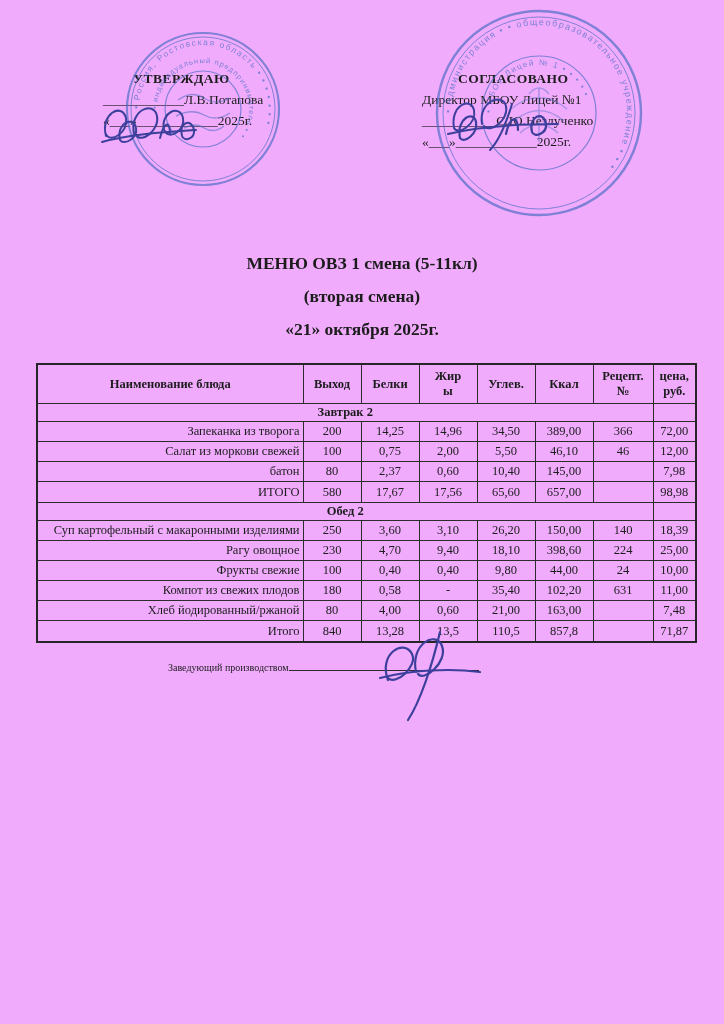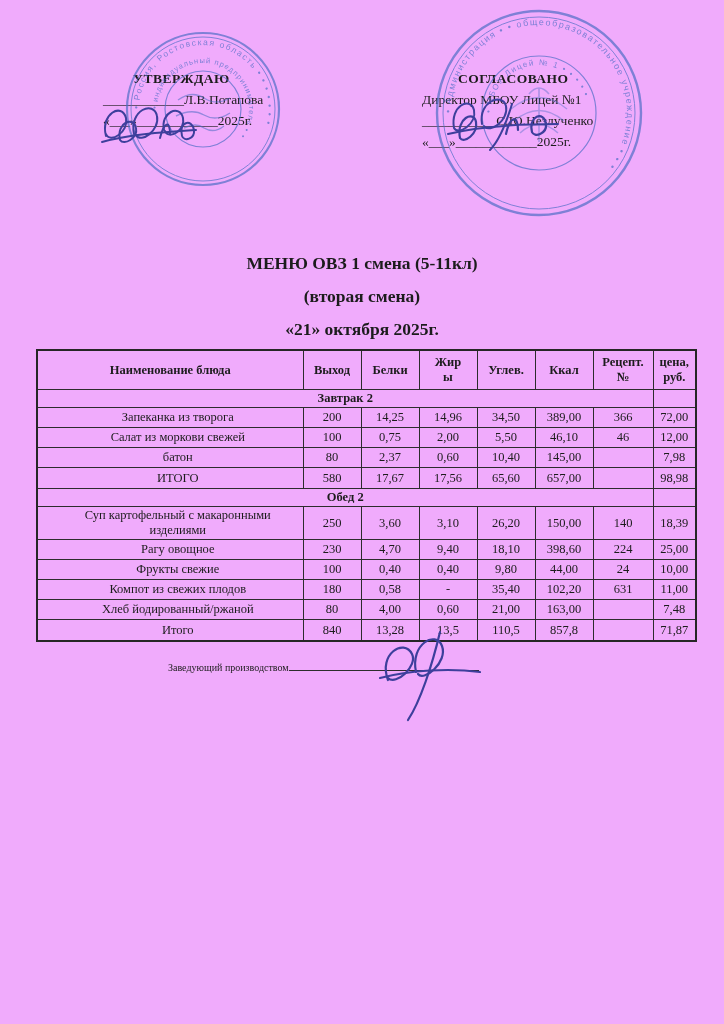--- a/index.html
+++ b/index.html
@@ -21,26 +21,26 @@
   .stamp text{font-family:"Liberation Sans",sans-serif;}
 
   
   .sig{position:absolute;z-index:3;pointer-events:none;}
 
   
   .title-block{position:absolute;left:0;top:253px;width:724px;text-align:center;z-index:1;}
   .title-block div{font-weight:bold;font-size:17.5px;margin-bottom:12px;}
 
   
-  .table-wrap{position:absolute;left:36px;top:349px;z-index:1;}
+  .table-wrap{position:absolute;left:36px;top:363px;z-index:1;}
   table.menu{border-collapse:collapse;table-layout:fixed;width:659px;font-size:12.5px;border:2px solid #262626;}
   table.menu th,table.menu td{border:1px solid #2c2c2c;padding:1px 3px;text-align:center;vertical-align:middle;overflow:hidden;}
   table.menu th{font-weight:bold;white-space:pre-line;height:36px;line-height:15px;}
   table.menu td{height:17px;line-height:15px;}
-  table.menu td.name{text-align:center;padding-left:18px;}
+  table.menu td.name{text-align:right;padding-left:5px;}
   tr.section-row td{font-weight:bold;height:15px;}
   tr.total-row td{font-weight:normal;height:18px;}
 
   
   .footer{position:absolute;left:168px;top:656px;font-size:10px;z-index:1;}
   .footer .u-line{display:inline-block;width:190px;border-bottom:1px solid #2c2c2c;height:14px;}
 </style>
 </head>
 <body>
 

